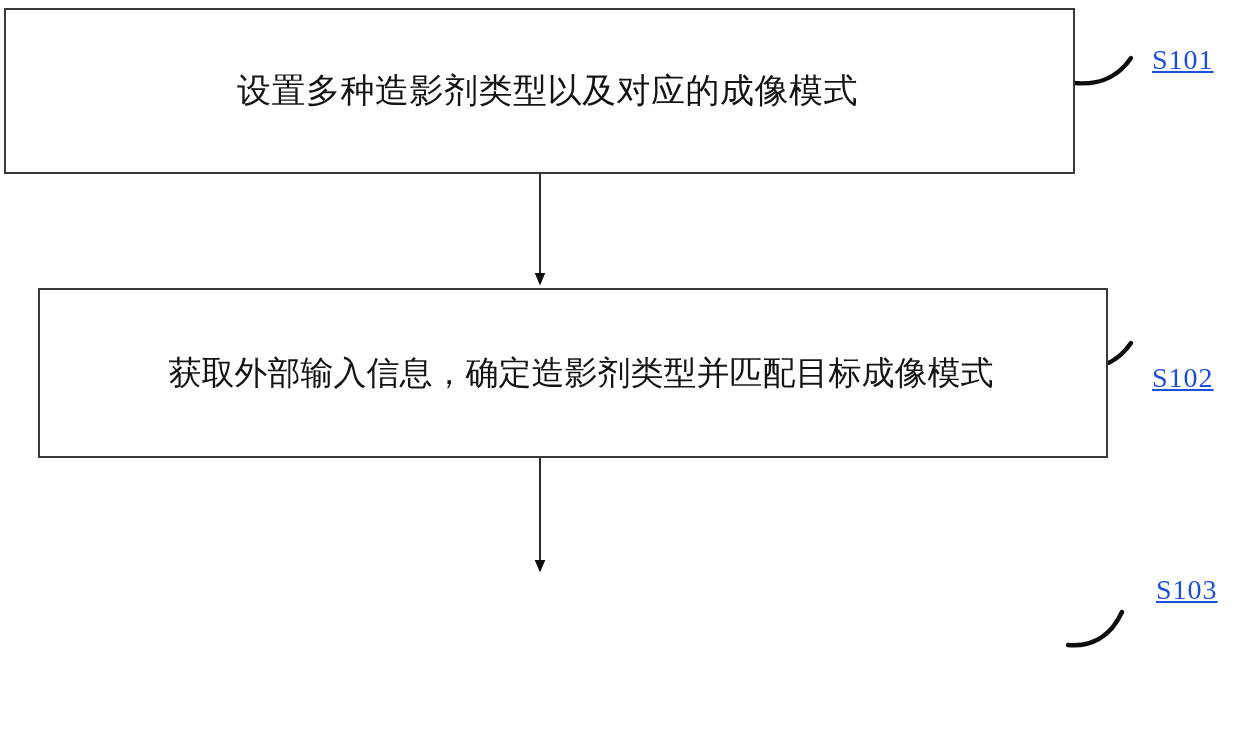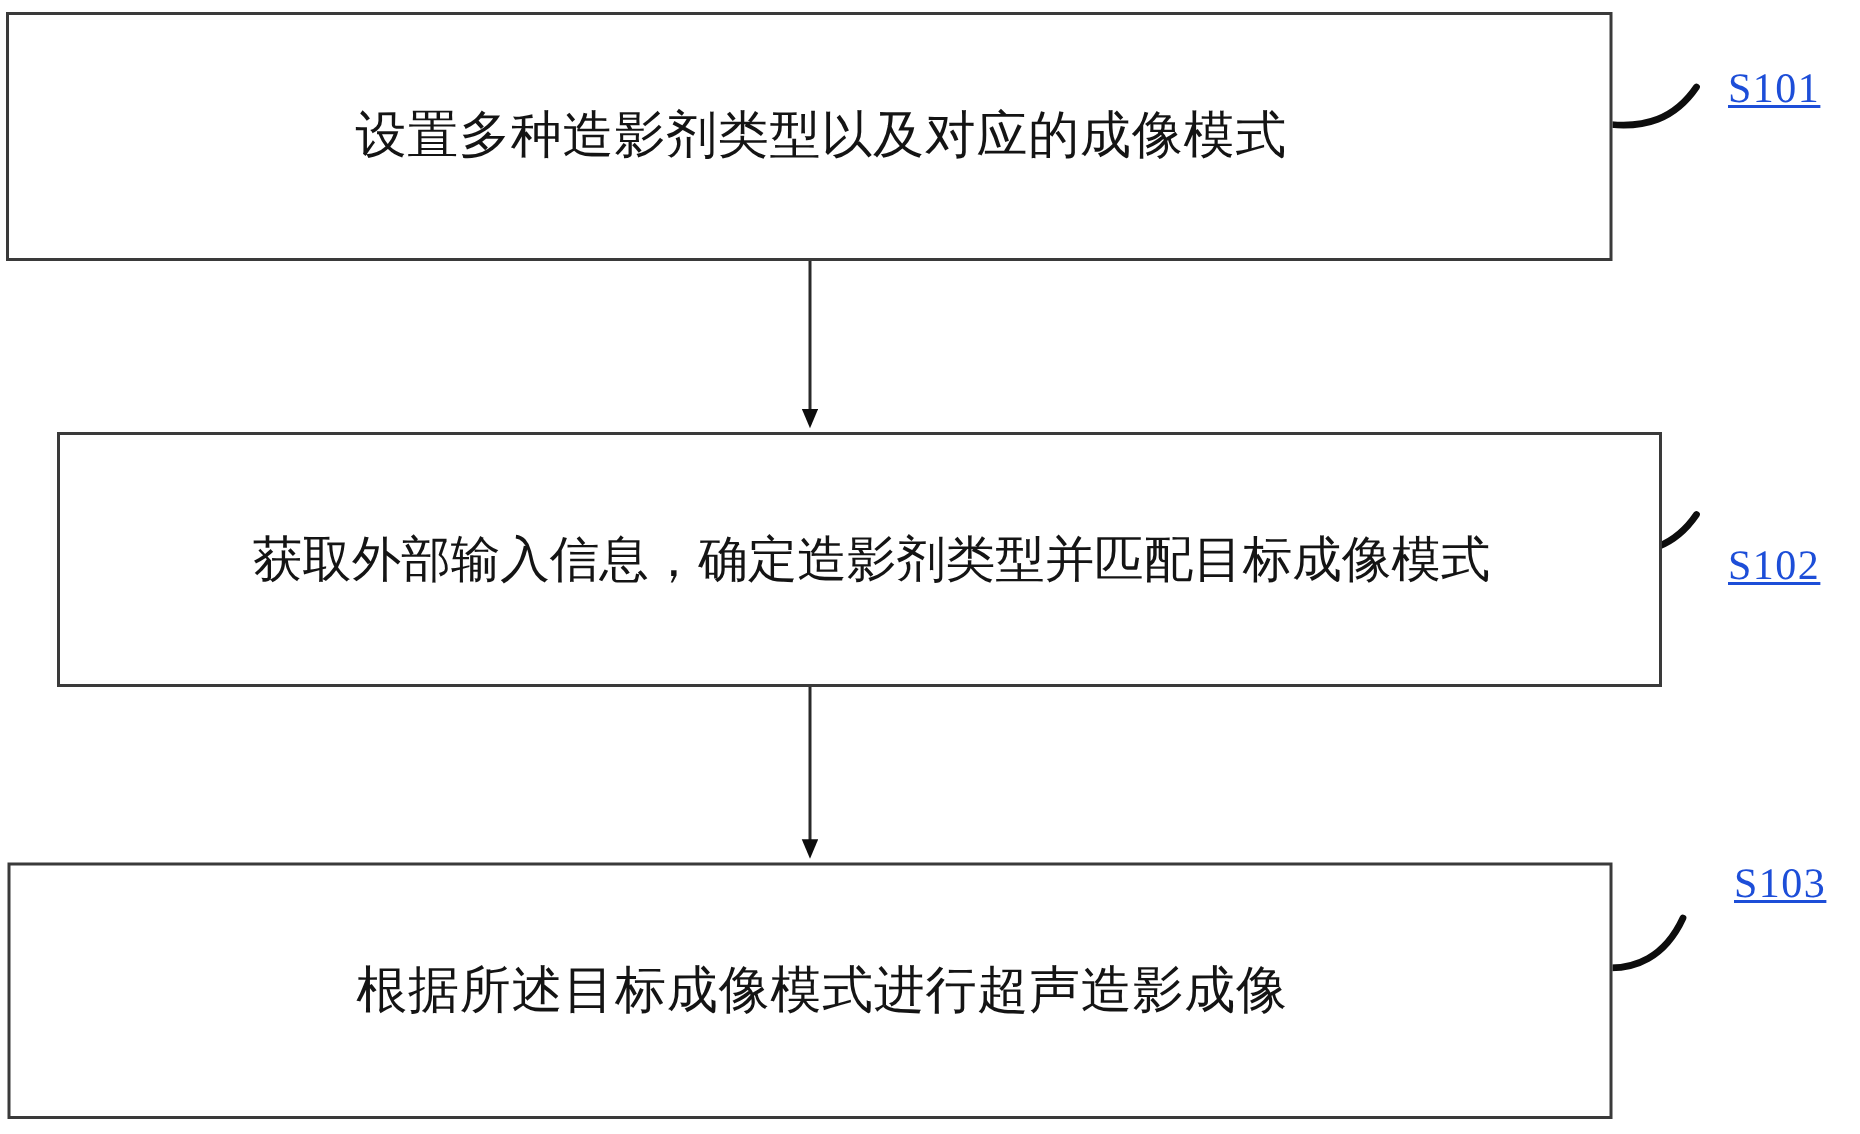--- a/index.html
+++ b/index.html
@@ -98,18 +98,15 @@
   <div class="proc-box b1">
     <span class="proc-text">设置多种造影剂类型以及对应的成像模式</span>
   </div>
   <span class="step-label s1">S101</span>
 
   <div class="proc-box b2">
     <span class="proc-text">获取外部输入信息，确定造影剂类型并匹配目标成像模式</span>
   </div>
   <span class="step-label s2">S102</span>
 
-  <div class="proc-box b3">
-    <span class="proc-text">根据所述目标成像模式进行超声造影成像</span>
-  </div>
   <span class="step-label s3">S103</span>
 
 </div>
 
 </body></html>

